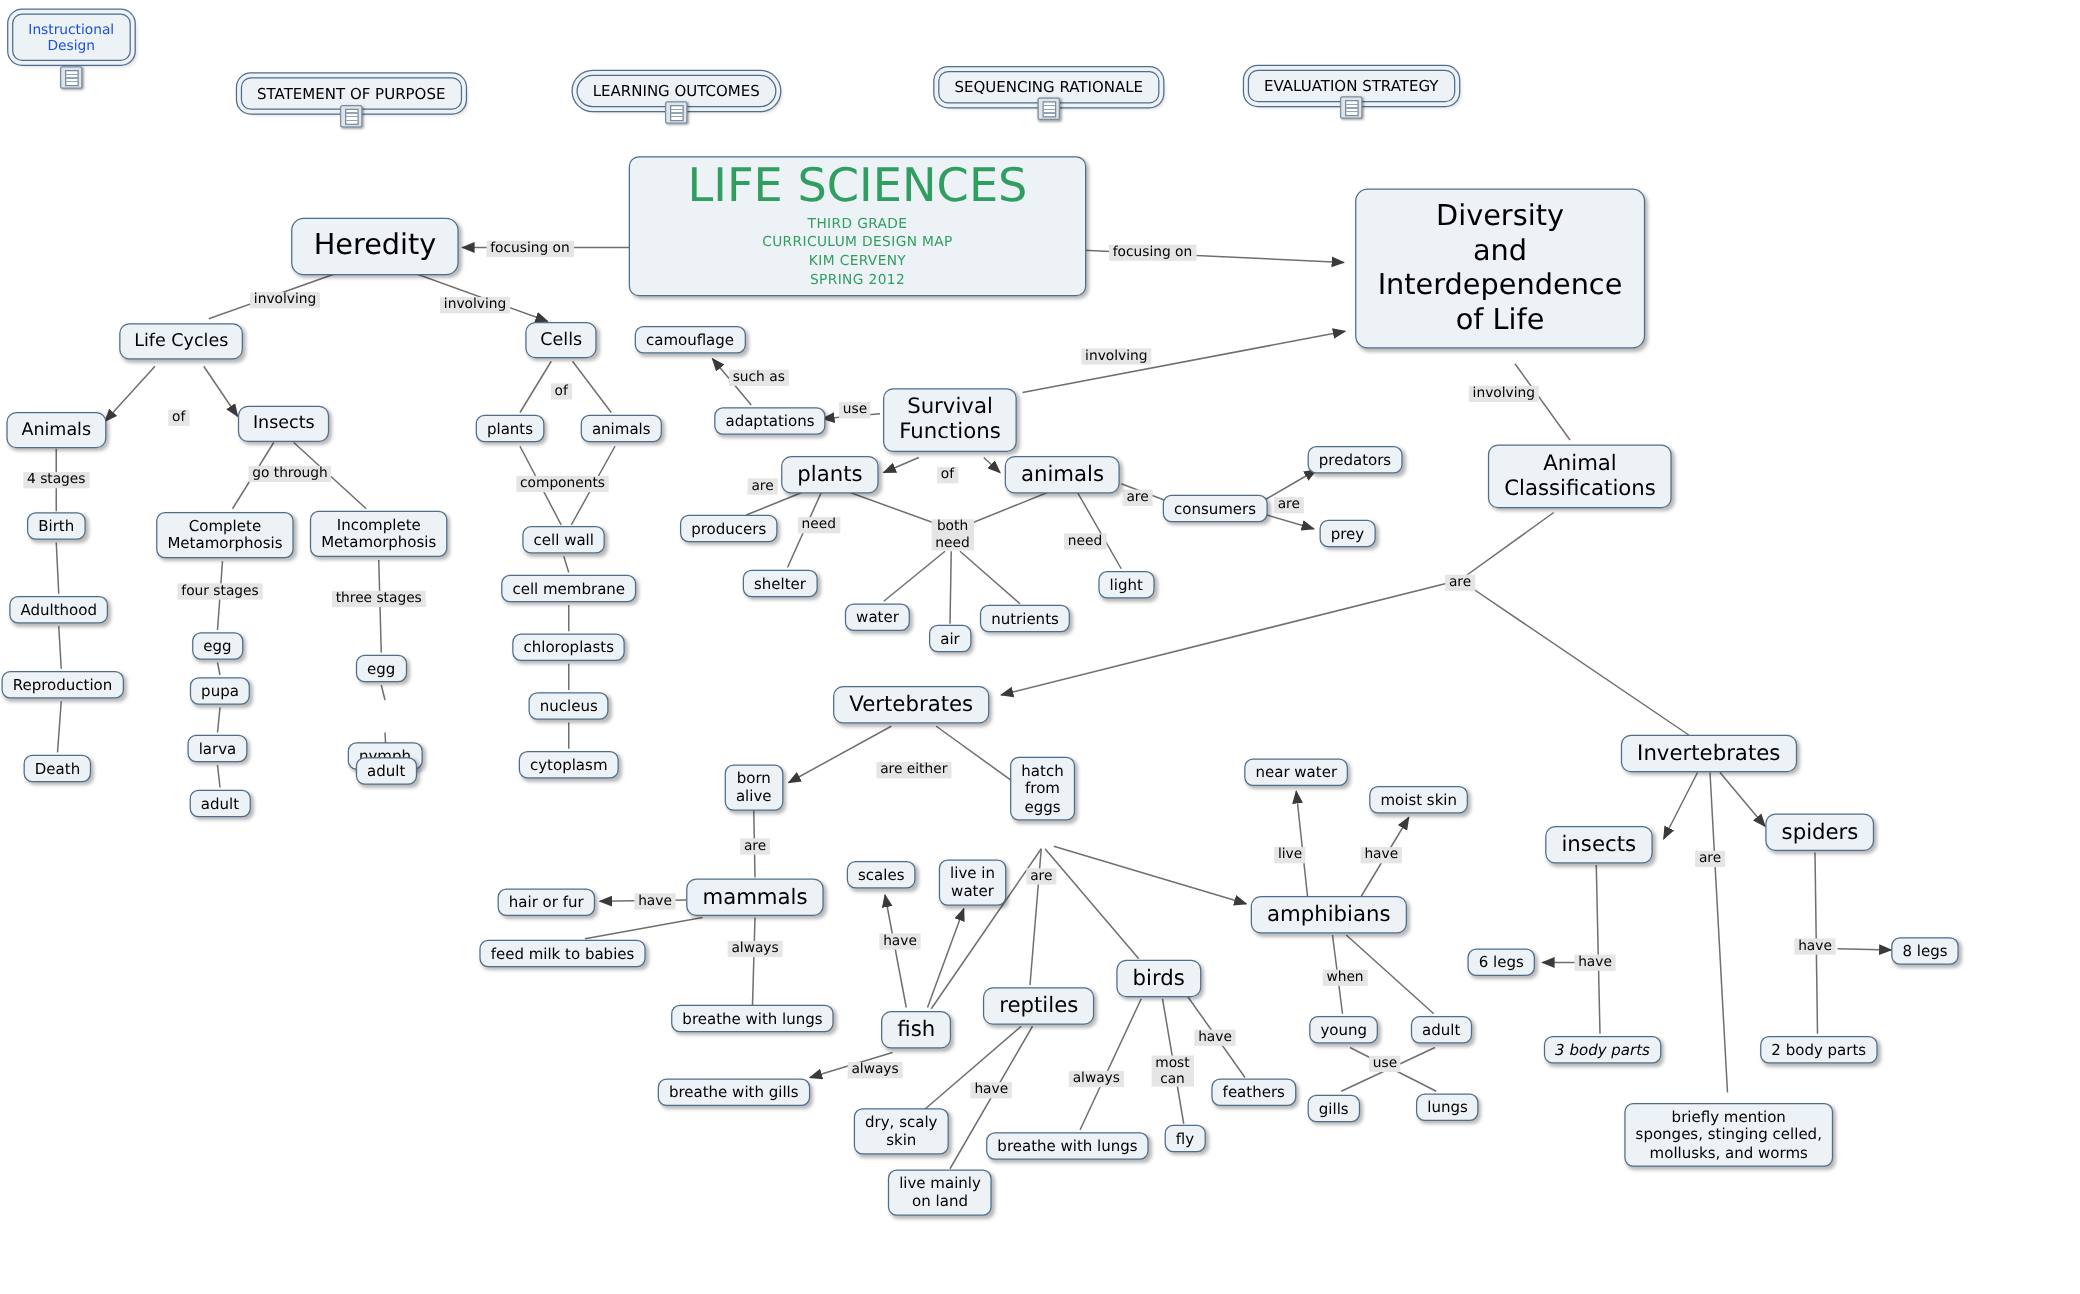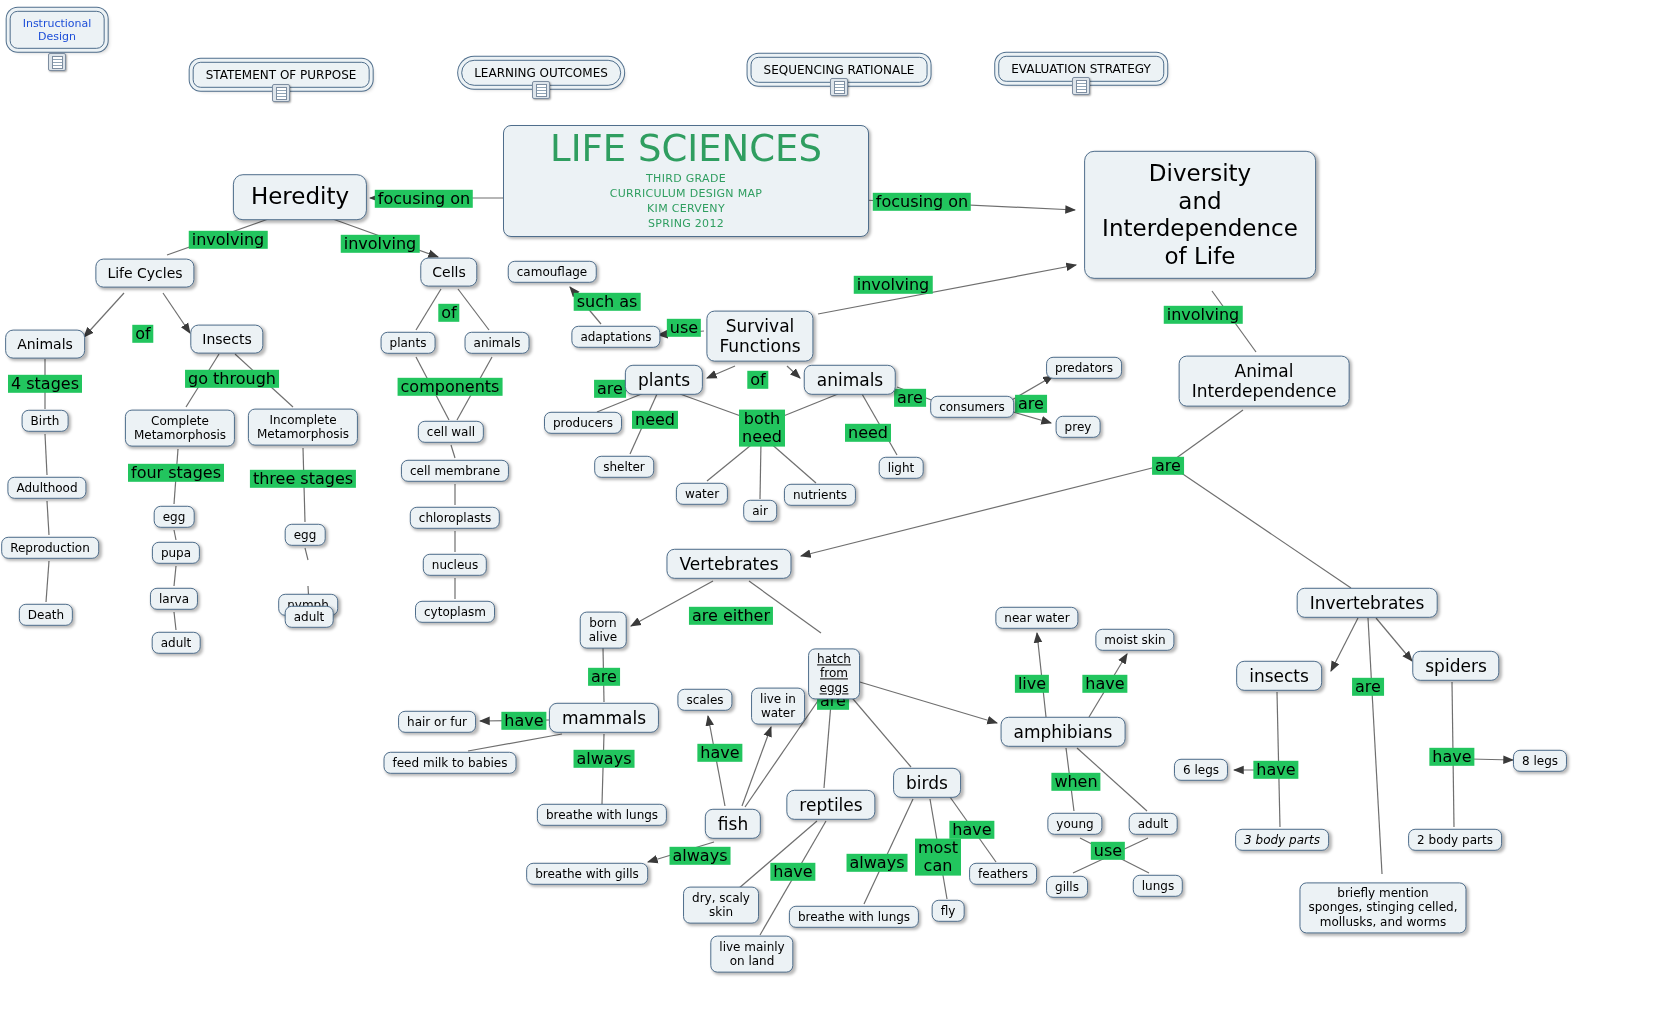--- a/index.html
+++ b/index.html
@@ -4,21 +4,21 @@
 <style>
   html,body{margin:0;padding:0;background:#ffffff;}
   #canvas{
     position:relative;width:1664px;height:1035px;background:#ffffff;overflow:hidden;
     font-family:"DejaVu Sans","Liberation Sans",sans-serif;
   }
   #edges{position:absolute;left:0;top:0;z-index:0;pointer-events:none;}
   .edge-line{stroke:#6f6f6f;stroke-width:1.2;}
   .edge-label{
     position:absolute;transform:translate(-50%,-50%);z-index:1;
-    background:#22c55e;padding:0 3px;font-size:16px;line-height:1.15;
+    background:#e5e5e5;padding:0 3px;font-size:11px;line-height:1.15;
     white-space:pre-line;text-align:center;color:#000;
   }
   .node{
     position:absolute;transform:translate(-50%,-50%);z-index:2;
     background:#ecf2f5;border:1px solid #4f6e8c;border-radius:7px;
     padding:3px 8px;font-size:12px;line-height:1.2;text-align:center;
     white-space:pre-line;color:#000;box-shadow:2px 2px 3px rgba(0,0,0,.28);
   }
   .node.medium{font-size:14px;padding:5px 11px;border-radius:8px;}
   .node.large{font-size:17px;padding:4px 12px;border-radius:8px;}
@@ -181,26 +181,26 @@
     <div class="node" style="left: 583px; top: 423px;">producers</div>
     <div class="node" style="left: 624px; top: 467px;">shelter</div>
     <div class="node" style="left: 702px; top: 494px;">water</div>
     <div class="node" style="left: 760px; top: 511px;">air</div>
     <div class="node" style="left: 820px; top: 495px;">nutrients</div>
     <div class="node" style="left: 901px; top: 468px;">light</div>
     <div class="node" style="left: 972px; top: 407px;">consumers</div>
     <div class="node" style="left: 1084px; top: 368px;">predators</div>
     <div class="node" style="left: 1078px; top: 427px;">prey</div>
     <div class="node large" style="left: 1264px; top: 381px;">Animal
-Interdependence</div>
+Classifications</div>
     <div class="node large" style="left: 729px; top: 564px;">Vertebrates</div>
     <div class="node large" style="left: 1367px; top: 603px;">Invertebrates</div>
     <div class="node" style="left: 603px; top: 630px;">born
 alive</div>
-    <div class="node" style="left: 834px; top: 674px; text-decoration: underline;">hatch
+    <div class="node" style="left: 834px; top: 631px;">hatch
 from
 eggs</div>
     <div class="node large" style="left: 604px; top: 718px;">mammals</div>
     <div class="node" style="left: 437px; top: 722px;">hair or fur</div>
     <div class="node" style="left: 450px; top: 763px;">feed milk to babies</div>
     <div class="node" style="left: 602px; top: 815px;">breathe with lungs</div>
     <div class="node" style="left: 705px; top: 700px;">scales</div>
     <div class="node" style="left: 778px; top: 706px;">live in
 water</div>
     <div class="node large" style="left: 733px; top: 824px;">fish</div>

